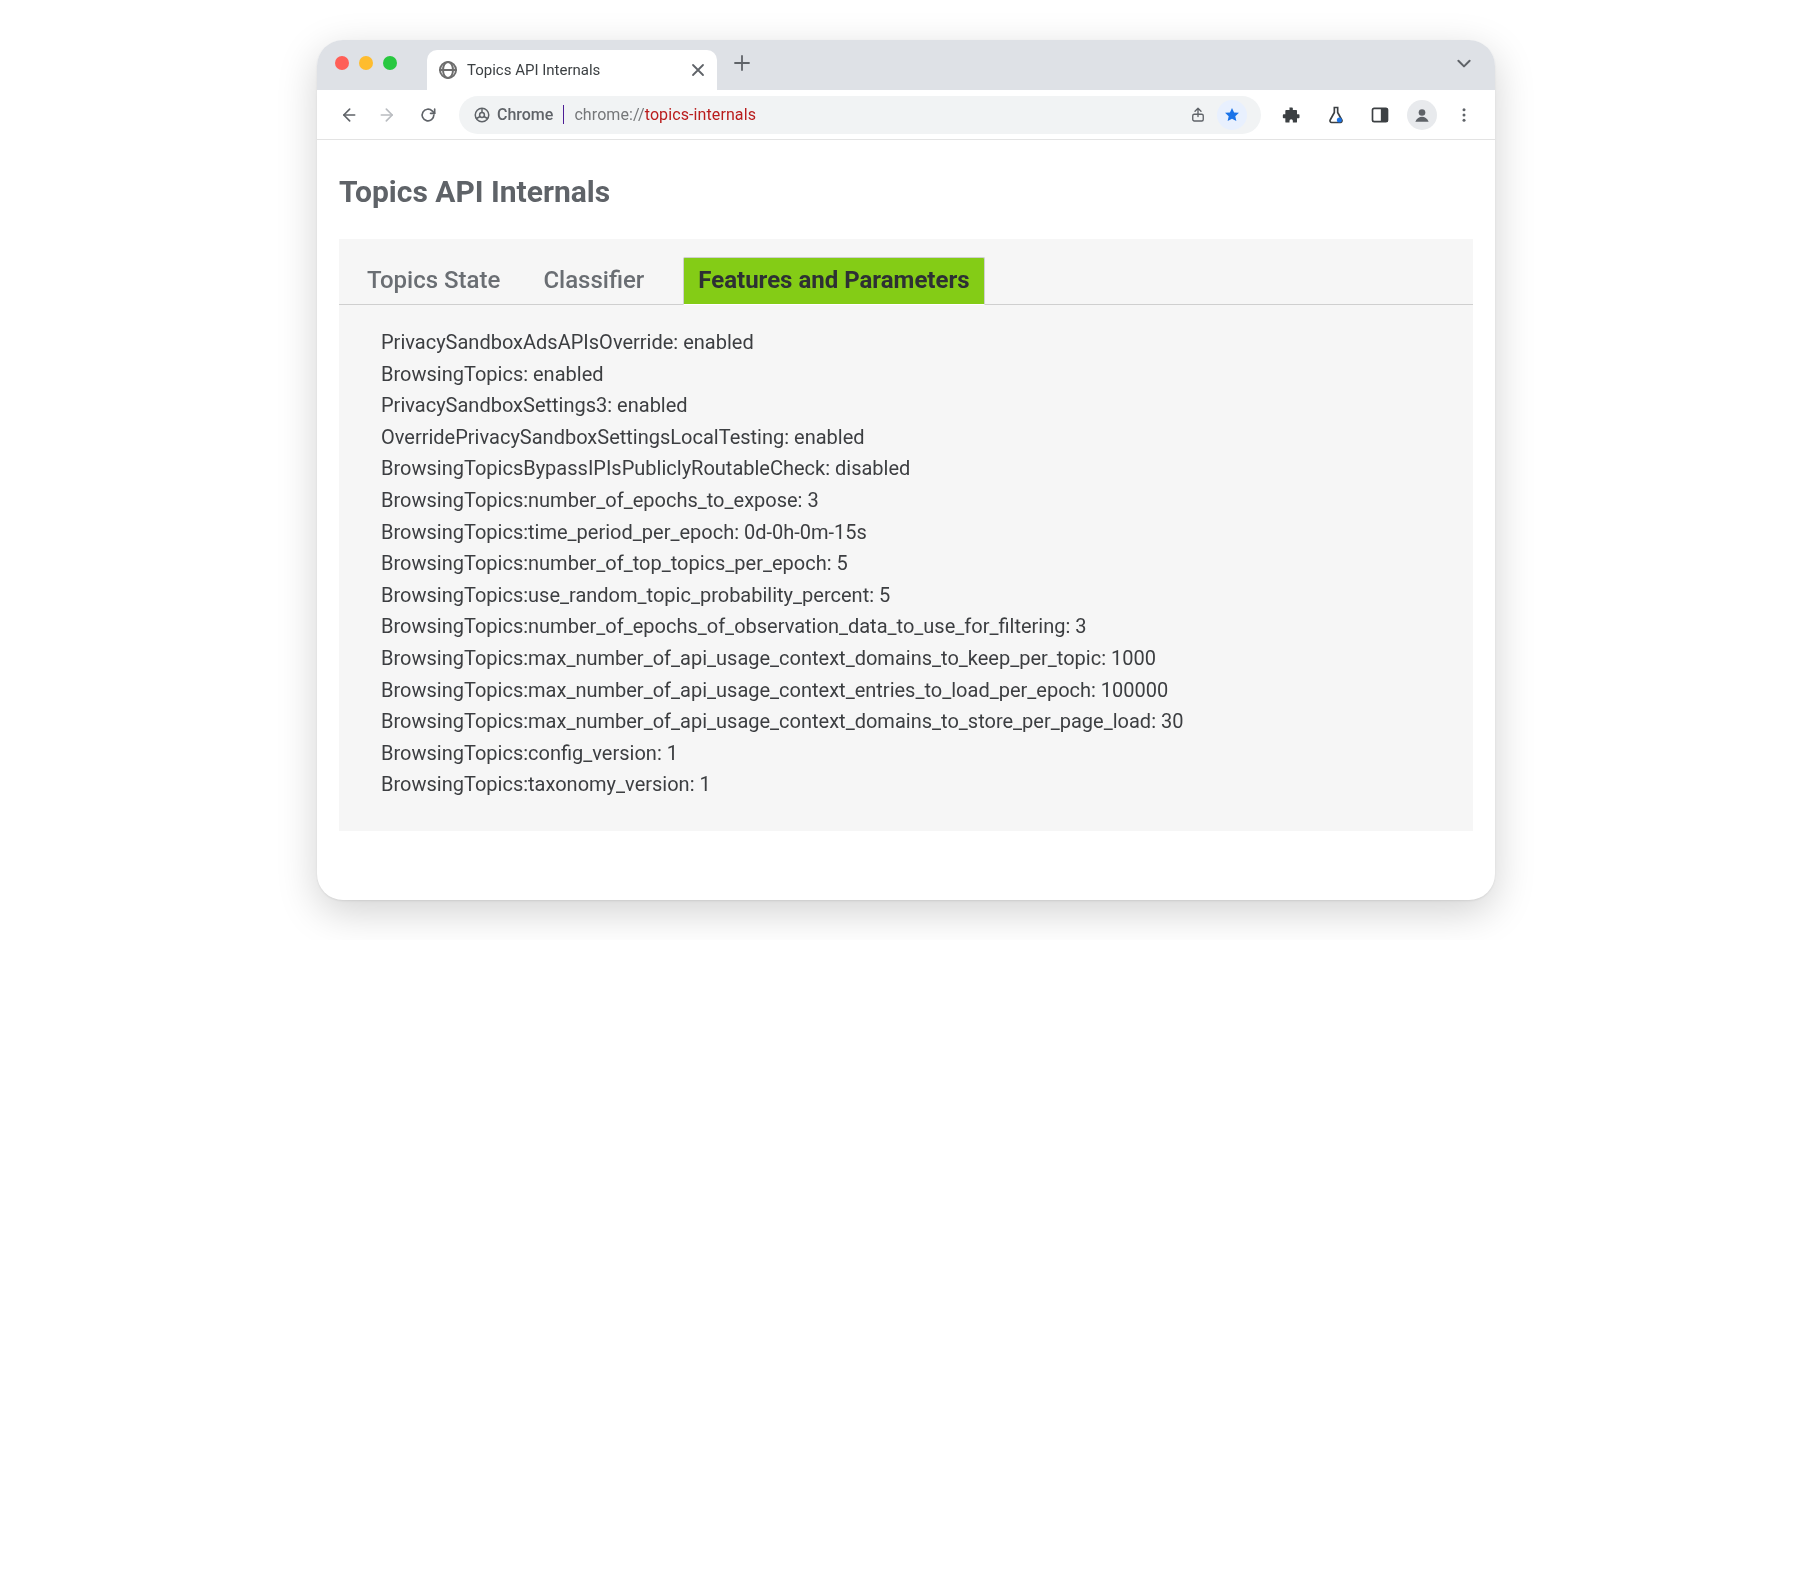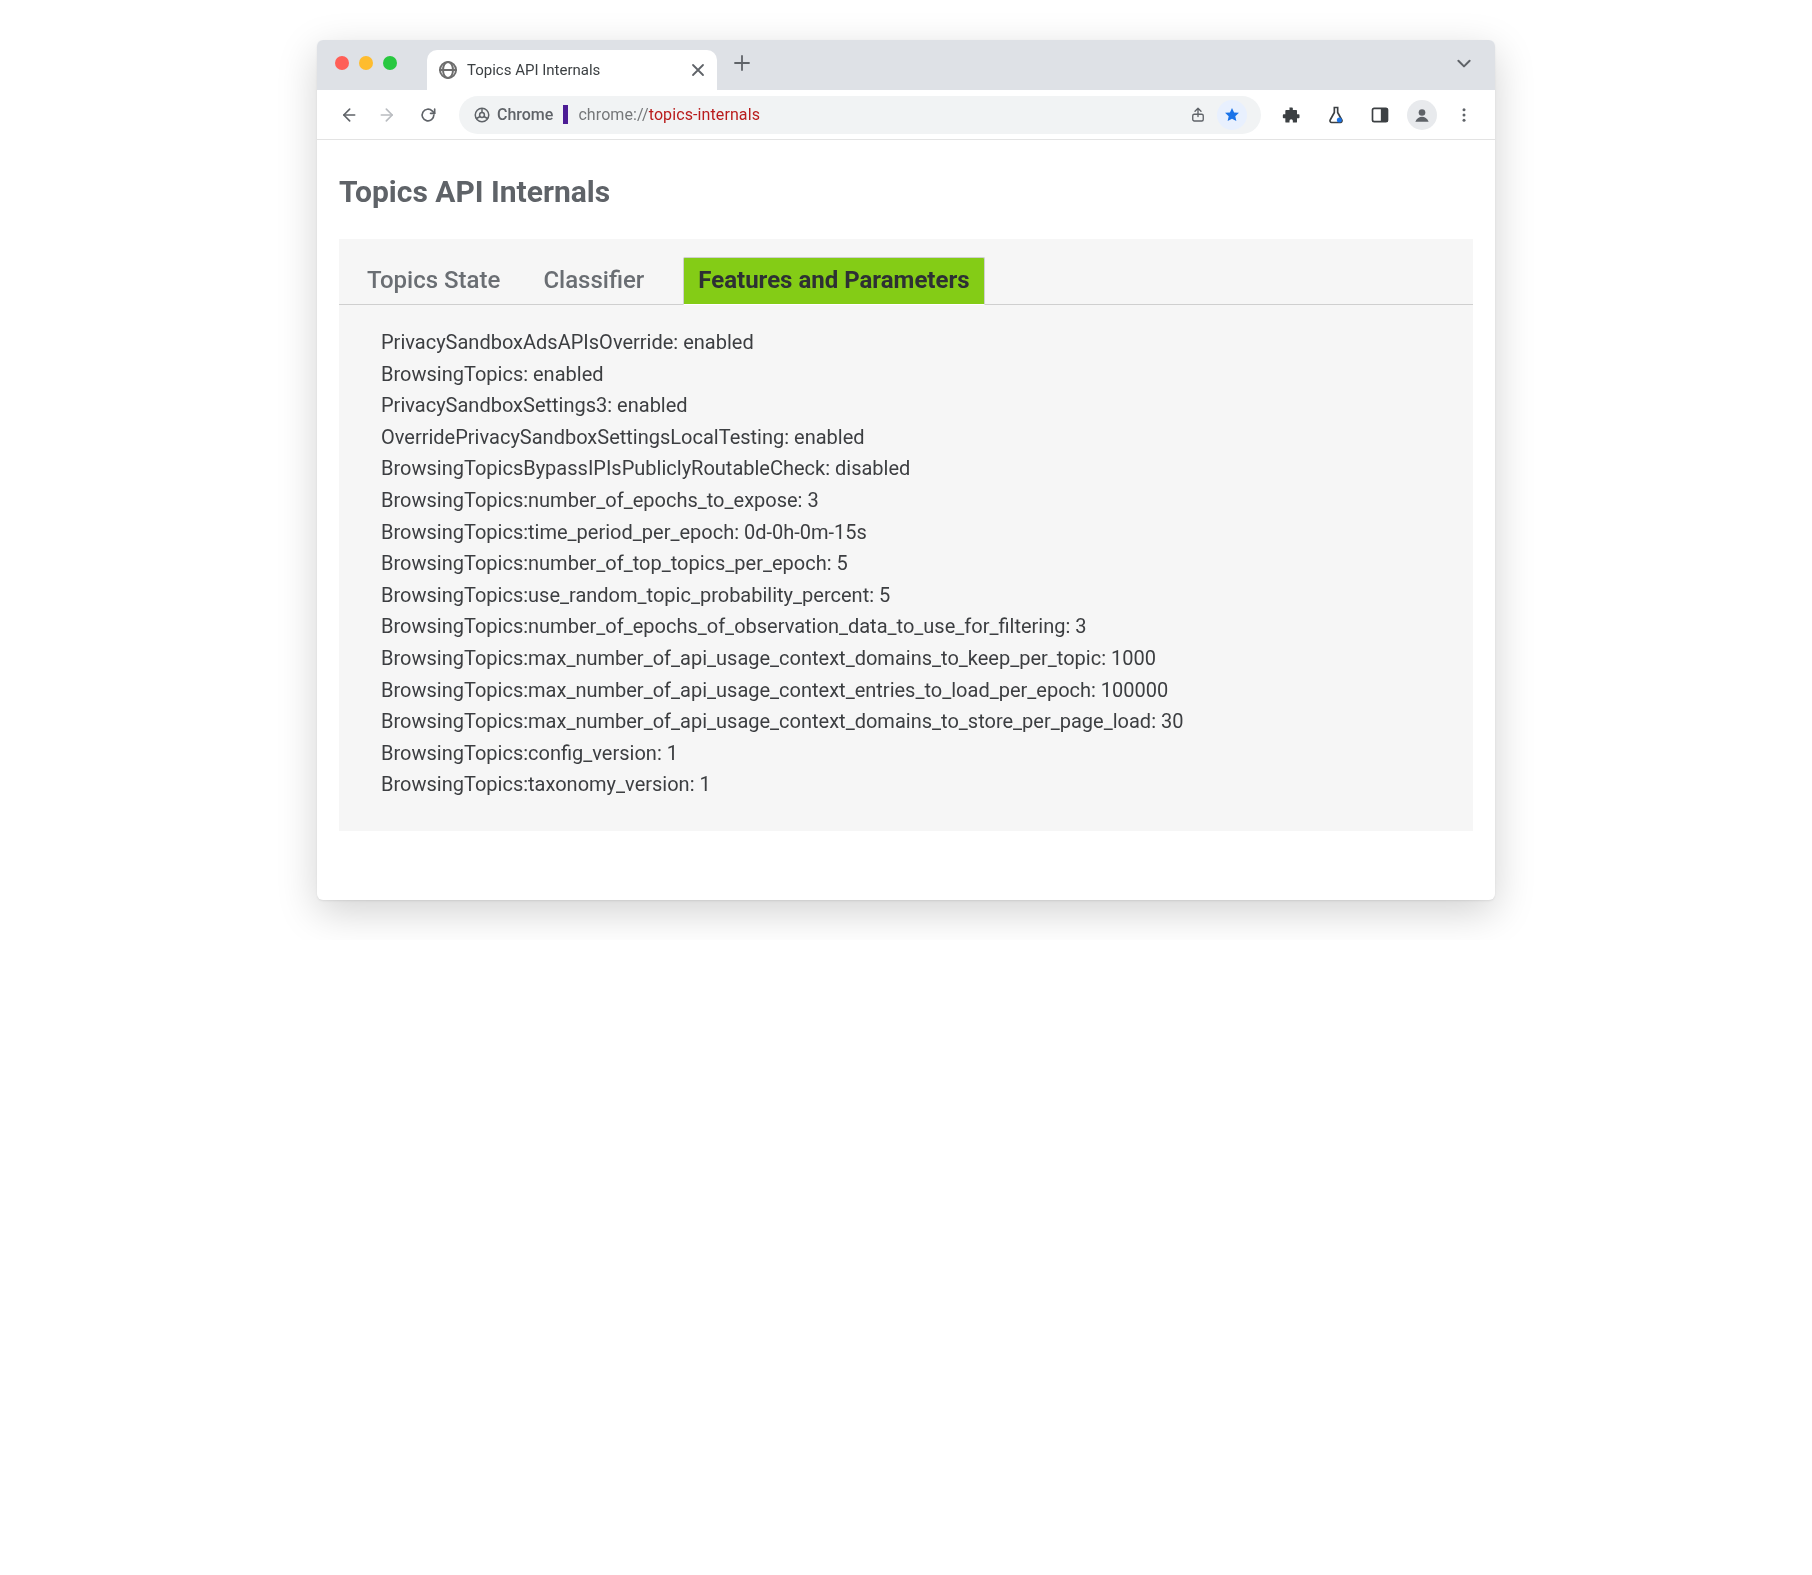--- a/index.html
+++ b/index.html
@@ -7,21 +7,21 @@
   body {
     font-family: -apple-system, BlinkMacSystemFont, "Segoe UI", Roboto, Arial, sans-serif;
     background: #fff;
     padding: 40px;
     display: flex;
     justify-content: center;
   }
   .window {
     width: 1178px;
     background: #fff;
-    border-radius: 6px;
+    border-radius: 26px;
     box-shadow: 0 12px 40px rgba(0,0,0,0.18), 0 1px 2px rgba(0,0,0,0.08);
     overflow: hidden;
   }
 
   
   .titlebar {
     background: #dee1e6;
     height: 50px;
     display: flex;
     align-items: flex-end;
@@ -145,21 +145,21 @@
     font-size:16px;
     margin: 0 8px;
   }
   .omnibox .chrome-chip {
     display:flex;
     align-items:center;
     gap:6px;
     color:#5f6368;
     font-weight:500;
     padding-right: 10px;
-    border-right: 5px solid #4c1d95;
+    border-right: 1px solid #4c1d95;
   }
   .omnibox .url {
     color:#757779;
     letter-spacing: 0.1px;
   }
   .omnibox .url .strong {
     color:#b91c1c;
   }
   .omnibox .end-actions {
     margin-left:auto;

